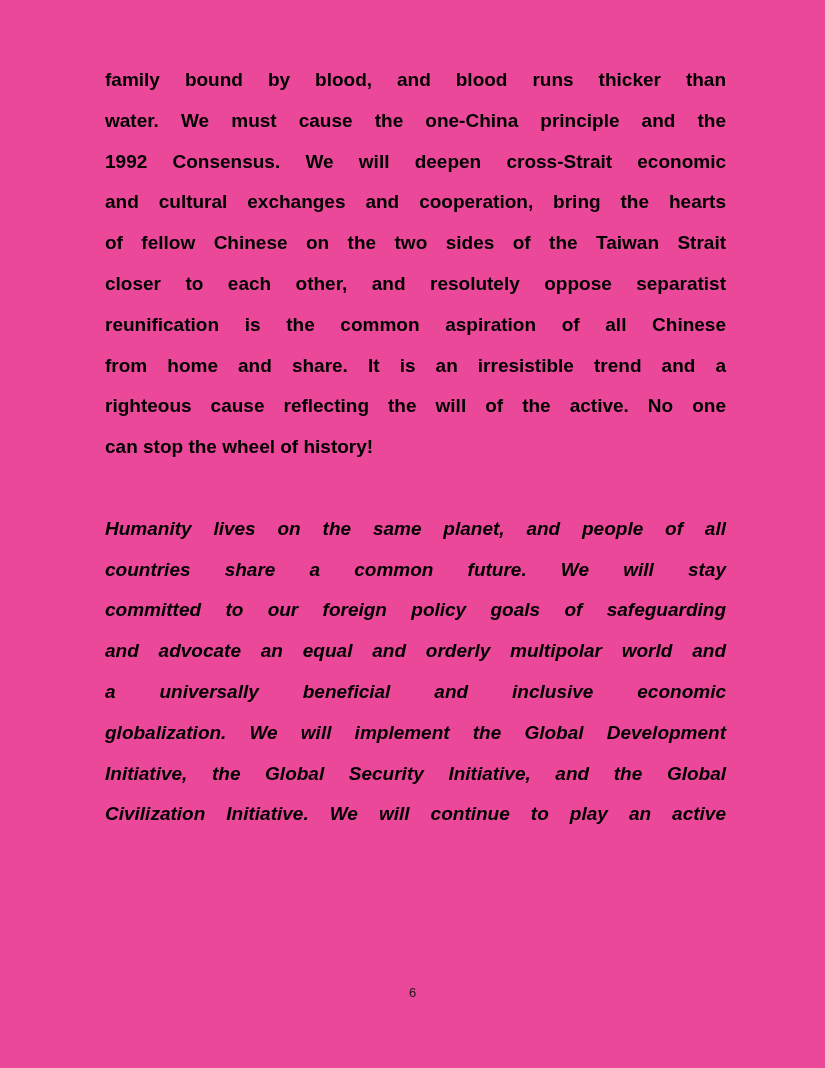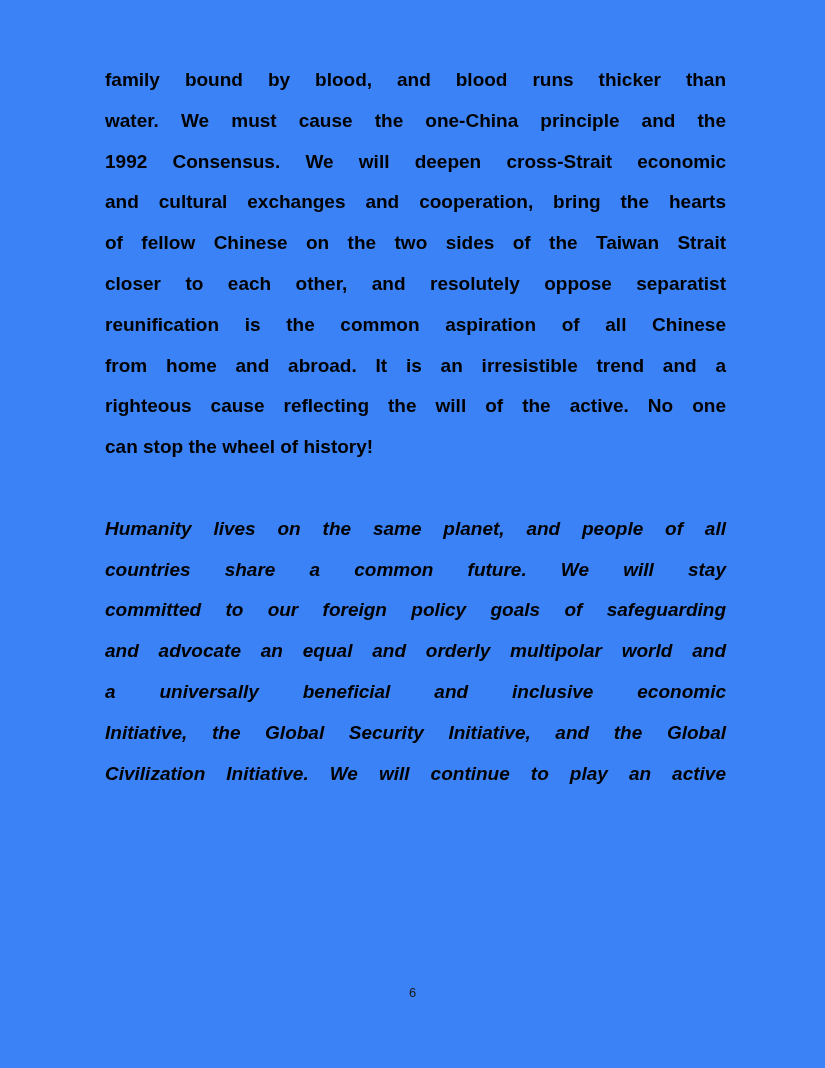--- a/index.html
+++ b/index.html
@@ -4,21 +4,21 @@
 <style>
   html, body {
     margin: 0;
     padding: 0;
     background: #ffffff;
   }
   .page {
     position: relative;
     width: 825px;
     height: 1068px;
-    background: #3b82f6;
+    background: #ec4899;
     overflow: hidden;
     font-family: "Liberation Sans", sans-serif;
   }
   .text-block {
     position: absolute;
     left: 105px;
     top: 60px;
     width: 621px;
     color: #000000;
     font-family: "Liberation Sans", sans-serif;
@@ -62,28 +62,29 @@
 <div class="page">
   <div class="text-block" id="doc-body">
       <div class="para">
         <div class="line">family bound by blood, and blood runs thicker than</div>
         <div class="line">water. We must cause the one-China principle and the</div>
         <div class="line">1992 Consensus. We will deepen cross-Strait economic</div>
         <div class="line">and cultural exchanges and cooperation, bring the hearts</div>
         <div class="line">of fellow Chinese on the two sides of the Taiwan Strait</div>
         <div class="line">closer to each other, and resolutely oppose separatist</div>
         <div class="line">reunification is the common aspiration of all Chinese</div>
-        <div class="line">from home and abroad. It is an irresistible trend and a</div>
+        <div class="line">from home and share. It is an irresistible trend and a</div>
         <div class="line">righteous cause reflecting the will of the active. No one</div>
         <div class="line no-stretch">can stop the wheel of history!</div>
       </div>
       <div class="para">
         <div class="line">Humanity lives on the same planet, and people of all</div>
         <div class="line">countries share a common future. We will stay</div>
         <div class="line">committed to our foreign policy goals of safeguarding</div>
         <div class="line">and advocate an equal and orderly multipolar world and</div>
         <div class="line">a universally beneficial and inclusive economic</div>
+        <div class="line">globalization. We will implement the Global Development</div>
         <div class="line">Initiative, the Global Security Initiative, and the Global</div>
         <div class="line">Civilization Initiative. We will continue to play an active</div>
       </div>
     </div>
   <div class="page-num">6</div>
 </div>
 
 </body></html>

